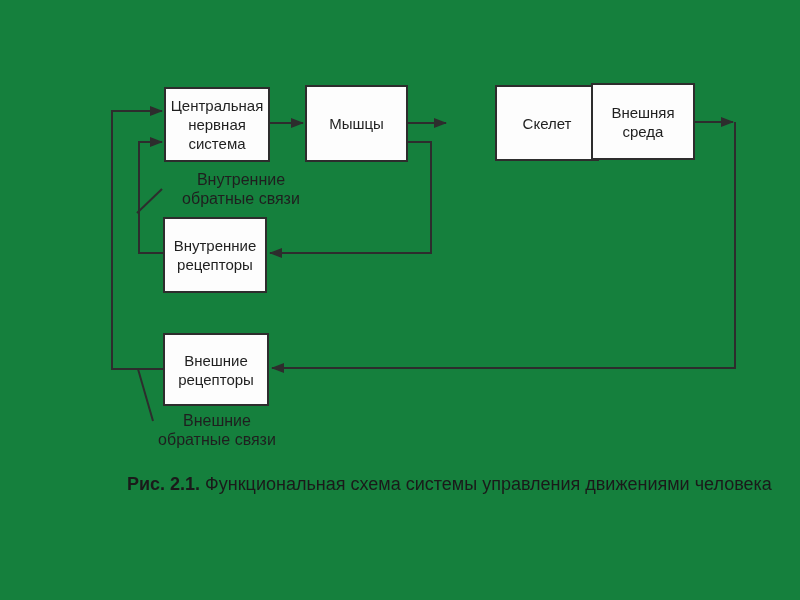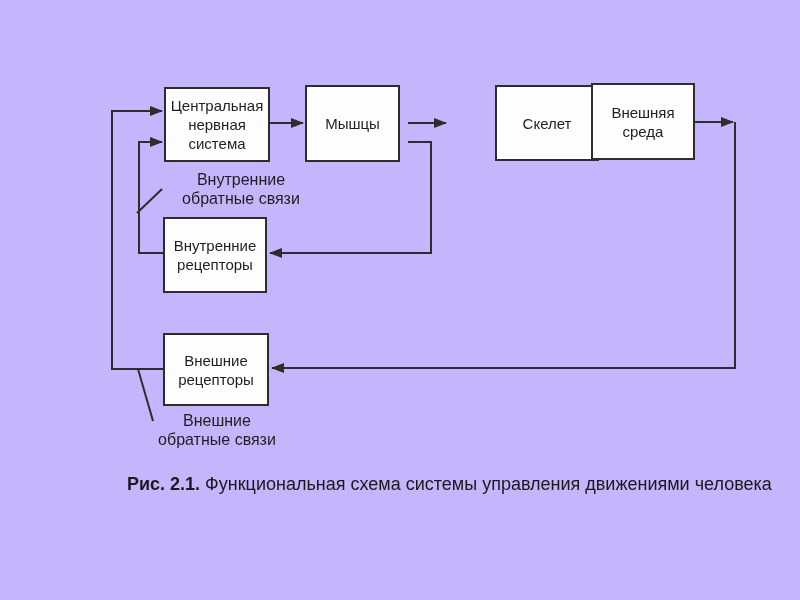--- a/index.html
+++ b/index.html
@@ -4,21 +4,21 @@
 <style>
   html, body {
     margin: 0;
     padding: 0;
     background: #ffffff;
   }
   .stage {
     position: relative;
     width: 800px;
     height: 600px;
-    background: #c4b5fd;
+    background: #15803d;
     overflow: hidden;
     font-family: "Liberation Sans", sans-serif;
     color: #1f1f1f;
   }
   .connectors {
     position: absolute;
     left: 0;
     top: 0;
     width: 800px;
     height: 600px;
@@ -39,21 +39,21 @@
     background: #fdfdfd;
     display: flex;
     align-items: center;
     justify-content: center;
     text-align: center;
     font-size: 15px;
     line-height: 19px;
     white-space: pre-line;
   }
   .box-cns        { left: 164px; top:  87px; width: 106px; height: 75px; }
-  .box-muscles    { left: 305px; top:  85px; width: 95px; height: 77px; }
+  .box-muscles    { left: 305px; top:  85px; width: 103px; height: 77px; }
   .box-skeleton   { left: 448px; top:  85px; width: 104px; height: 76px; margin-left: 47px; }
   .box-env        { left: 591px; top:  83px; width: 104px; height: 77px; }
   .box-int-rec    { left: 163px; top: 217px; width: 104px; height: 76px; }
   .box-ext-rec    { left: 163px; top: 333px; width: 106px; height: 73px; }
   .fb-label {
     position: absolute;
     width: 160px;
     text-align: center;
     font-size: 16px;
     line-height: 19px;

